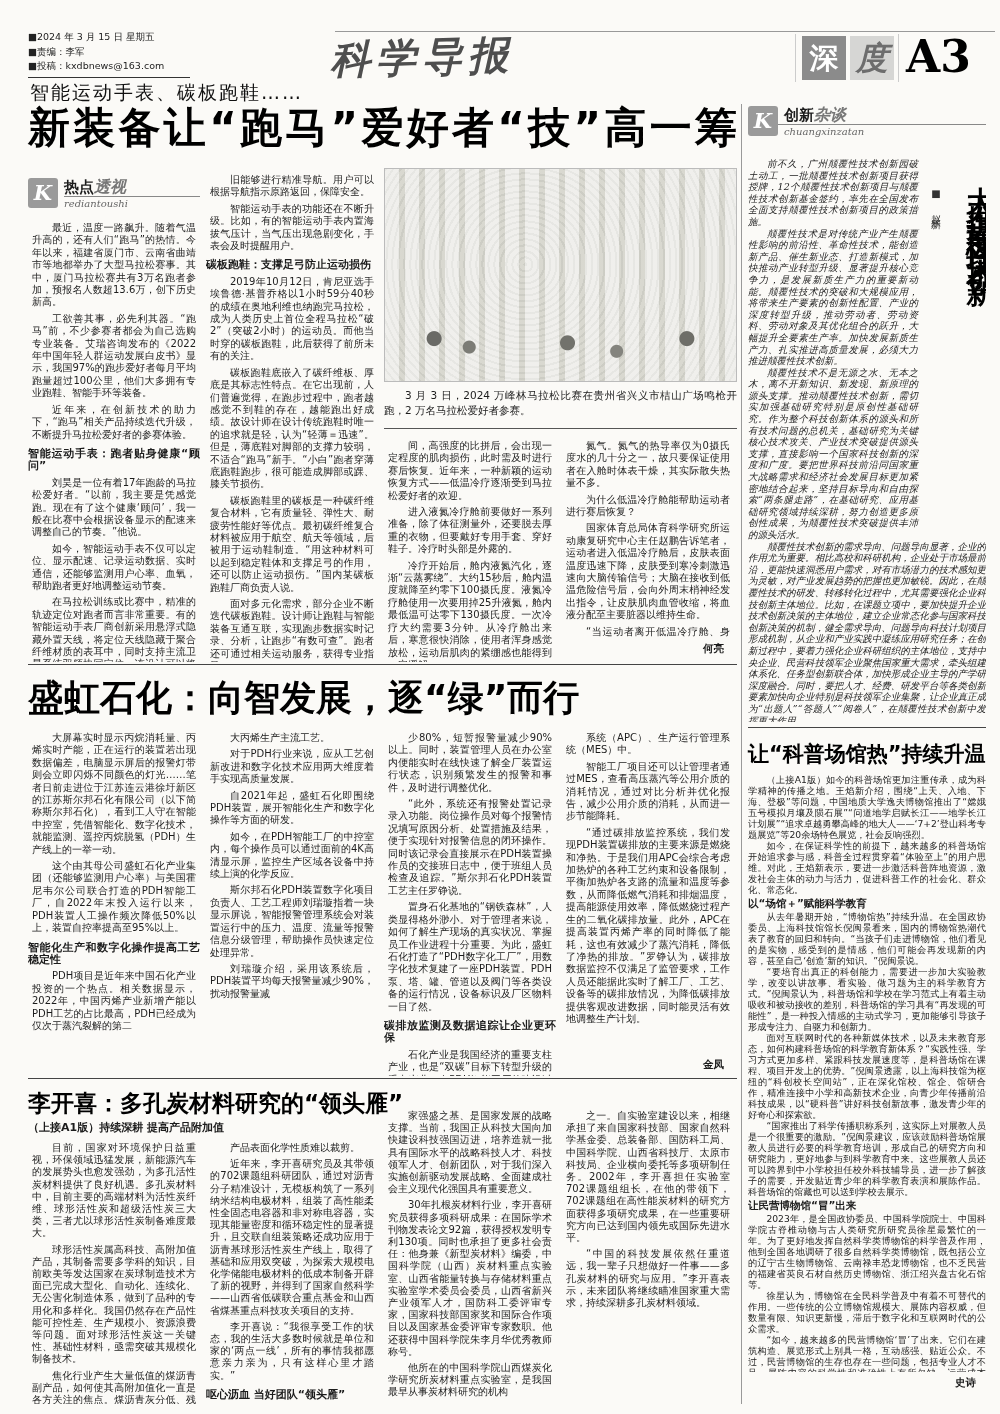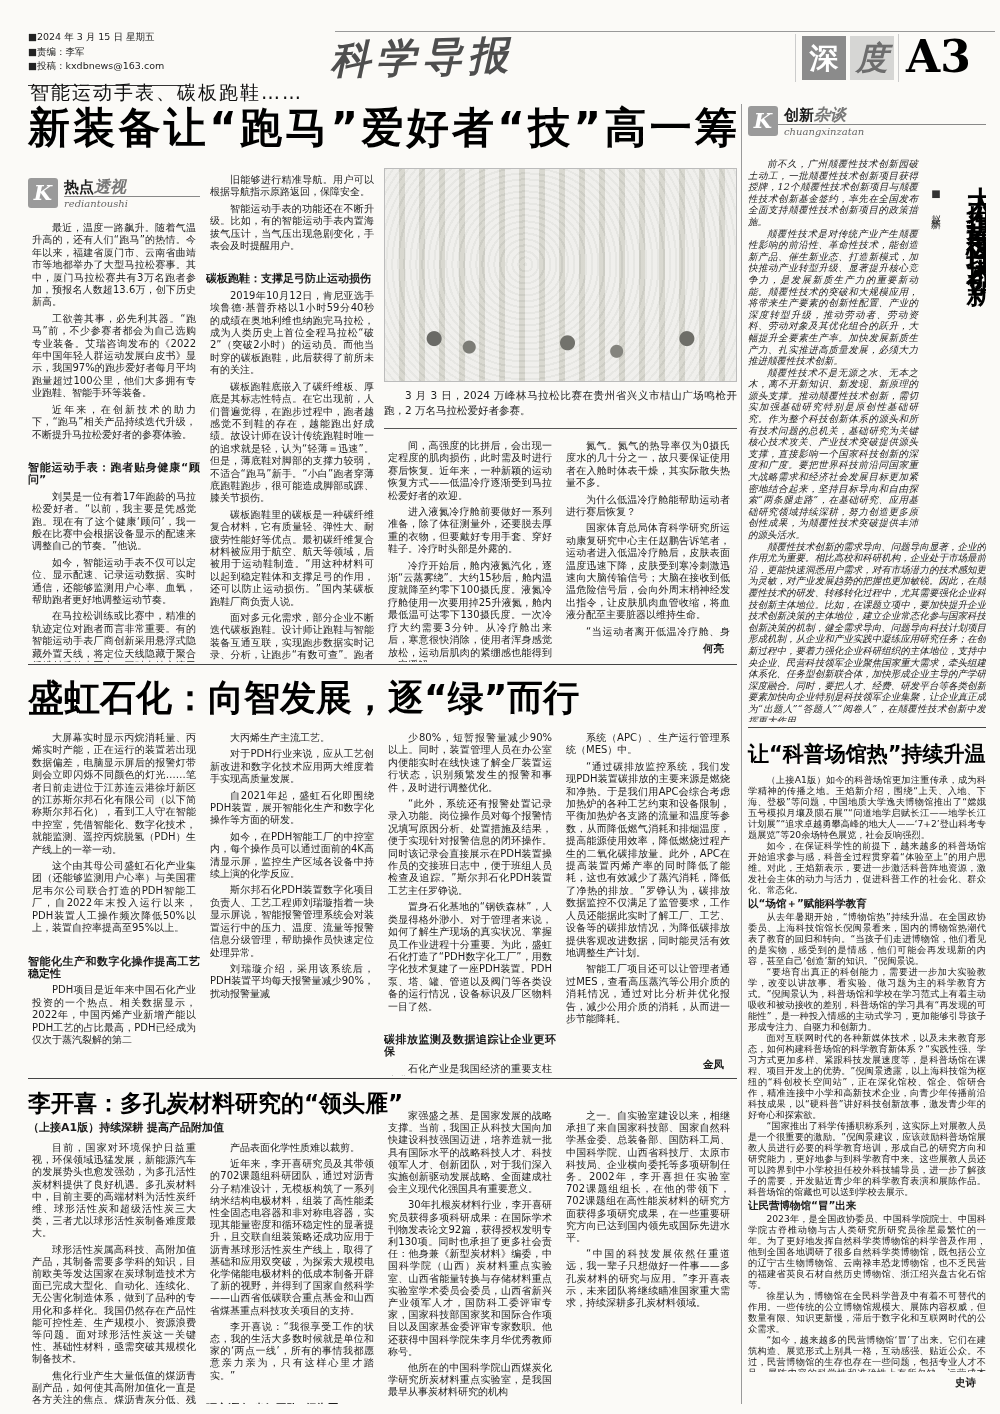--- a/index.html
+++ b/index.html
@@ -2,38 +2,38 @@
 <html><head>
 <meta charset="utf-8">
 <style>
   *{box-sizing:border-box;margin:0;padding:0}
   html,body{width:1000px;height:1414px}
   body{position:relative;background:#fbfaf7;color:#1c1c1c;font-family:"DejaVu Sans","Liberation Sans",sans-serif;overflow:hidden}
   .abs{position:absolute}
   .rule{background:#444;height:1px}
   .vrule{background:#999;width:1px}
   
-  .hinfo{font-size:9.5px;line-height:14.5px;color:#222;border-bottom:1.5px solid #333;padding-bottom:11px;width:162px}
+  .hinfo{font-size:9.5px;line-height:14.5px;color:#222;border-bottom:1.5px solid #333;padding-bottom:3px;width:162px}
   .masthead{font-family:"DejaVu Serif","Liberation Serif",serif;font-style:italic;font-weight:bold;font-size:40px;color:#4e4e4e;letter-spacing:6px;transform:rotate(-1.5deg)}
   .secblock{width:44px;height:44px;display:inline-block;text-align:center;vertical-align:top}
   .sb1{background:#8b8b8b;color:#fff;font-weight:900;font-size:29px;line-height:44px}
   .sb2{background:#d6d6d4;color:#6d6d6d;font-family:"DejaVu Serif",serif;font-style:italic;font-weight:bold;font-size:32px;line-height:44px}
   .pageno{font-family:"DejaVu Serif","Liberation Serif",serif;font-weight:bold;font-size:44px;color:#000;line-height:48px}
   .kicker{font-size:19px;letter-spacing:2px;color:#111}
   .headline1{font-size:42px;font-weight:900;letter-spacing:0px;white-space:nowrap;color:#000}
   
   .klogo{width:30px;height:30px;background:#9a9a9a;border-radius:3px;color:#fff;font-family:"DejaVu Serif",serif;font-style:italic;font-weight:bold;font-size:21px;text-align:center;line-height:30px;float:left;margin-right:6px}
   .logoline1{font-size:15px;line-height:18px}
   .logoline1 .t1{font-weight:900}
   .logoline1 .t2{font-family:"DejaVu Serif",serif;font-style:italic;color:#777;font-weight:bold;font-size:16px}
   .logoline2{font-family:"DejaVu Serif",serif;font-style:italic;color:#666;font-size:10px;border-top:1px solid #888;line-height:13px}
   
   .col{overflow:hidden;text-align:justify}
   .col p{text-indent:2em;margin:4px}
-  .col h4{font-size:11px;font-weight:900;text-indent:0;margin:21px 0 2px 0}
+  .col h4{font-size:11px;font-weight:900;text-indent:0;margin:7px 0 2px 0}
   .a1{font-size:10px;line-height:12.4px}
   .a2{font-size:10px;line-height:12.4px}
   .a3{font-size:10px;line-height:12.2px}
   .byline{font-weight:bold;font-size:10.5px;text-align:right;padding-right:10px}
   .h2line{font-size:36px;font-weight:900;white-space:nowrap;color:#000}
   .h3line{font-size:23px;font-weight:900;white-space:nowrap;color:#000}
   .subhead3{font-size:11px;font-weight:900}
   
   .photo{background:
     radial-gradient(circle at 14% 80%, #6a6a66 0 7px, transparent 8px),
@@ -144,22 +144,22 @@
   </div>
 <div class="abs col a2" style="left:384px;top:728px;width:172px;height:348px">
     <p>少80%，短暂报警量减少90%以上。同时，装置管理人员在办公室内便能实时在线快速了解全厂装置运行状态，识别频繁发生的报警和事件，及时进行调整优化。</p>
     <p>“此外，系统还有报警处置记录录入功能。岗位操作员对每个报警情况填写原因分析、处置措施及结果，便于实现针对报警信息的闭环操作。同时该记录会直接展示在PDH装置操作员的交接班日志中，便于班组人员检查及追踪。”斯尔邦石化PDH装置工艺主任罗铮说。</p>
     <p>置身石化基地的“钢铁森林”，人类显得格外渺小。对于管理者来说，如何了解生产现场的真实状况、掌握员工作业进程十分重要。为此，盛虹石化打造了“PDH数字化工厂”，用数字化技术复建了一座PDH装置。PDH泵、塔、罐、管道以及阀门等各类设备的运行情况，设备标识及厂区物料一目了然。</p>
     <h4>碳排放监测及数据追踪让企业更环保</h4>
     <p>石化产业是我国经济的重要支柱产业，也是“双碳”目标下转型升级的重点产业。在PDH智能工厂的建设过程中，绿色低碳的理念也贯穿在工厂的先进过程控制</p>
   </div>
 <div class="abs col a2" style="left:562px;top:728px;width:172px;height:328px">
     <p>系统（APC）、生产运行管理系统（MES）中。</p>
+    <p>智能工厂项目还可以让管理者通过MES，查看高压蒸汽等公用介质的消耗情况，通过对比分析并优化报告，减少公用介质的消耗，从而进一步节能降耗。</p>
     <p>“通过碳排放监控系统，我们发现PDH装置碳排放的主要来源是燃烧和净热。于是我们用APC会综合考虑加热炉的各种工艺约束和设备限制，平衡加热炉各支路的流量和温度等参数，从而降低燃气消耗和排烟温度，提高能源使用效率，降低燃烧过程产生的二氧化碳排放量。此外，APC在提高装置丙烯产率的同时降低了能耗，这也有效减少了蒸汽消耗，降低了净热的排放。”罗铮认为，碳排放数据监控不仅满足了监管要求，工作人员还能据此实时了解工厂、工艺、设备等的碳排放情况，为降低碳排放提供客观改进数据，同时能灵活有效地调整生产计划。</p>
-    <p>智能工厂项目还可以让管理者通过MES，查看高压蒸汽等公用介质的消耗情况，通过对比分析并优化报告，减少公用介质的消耗，从而进一步节能降耗。</p>
   </div>
 <div class="abs byline" style="left:562px;top:1058px;width:172px">金凤</div>
 
 <div class="abs rule" style="left:28px;top:1078px;width:709px"></div>
 
 <div class="abs h3line" style="left:28px;top:1088px">李开喜：多孔炭材料研究的“领头雁”</div>
 <div class="abs subhead3" style="left:28px;top:1120px">（上接A1版）持续深耕 提高产品附加值</div>
 <div class="abs col a3" style="left:28px;top:1138px;width:172px;height:266px">
     <p>目前，国家对环境保护日益重视，环保领域迅猛发展，新能源汽车的发展势头也愈发强劲，为多孔活性炭材料提供了良好机遇。多孔炭材料中，目前主要的高端材料为活性炭纤维、球形活性炭和超级活性炭三大类，三者尤以球形活性炭制备难度最大。</p>
     <p>球形活性炭属高科技、高附加值产品，其制备需要多学科的知识，目前欧美等发达国家在炭球制造技术方面已完成大型化、自动化、连续化、无公害化制造体系，做到了品种的专用化和多样化。我国仍然存在产品性能可控性差、生产规模小、资源浪费等问题。面对球形活性炭这一关键性、基础性材料，亟需突破其规模化制备技术。</p>

